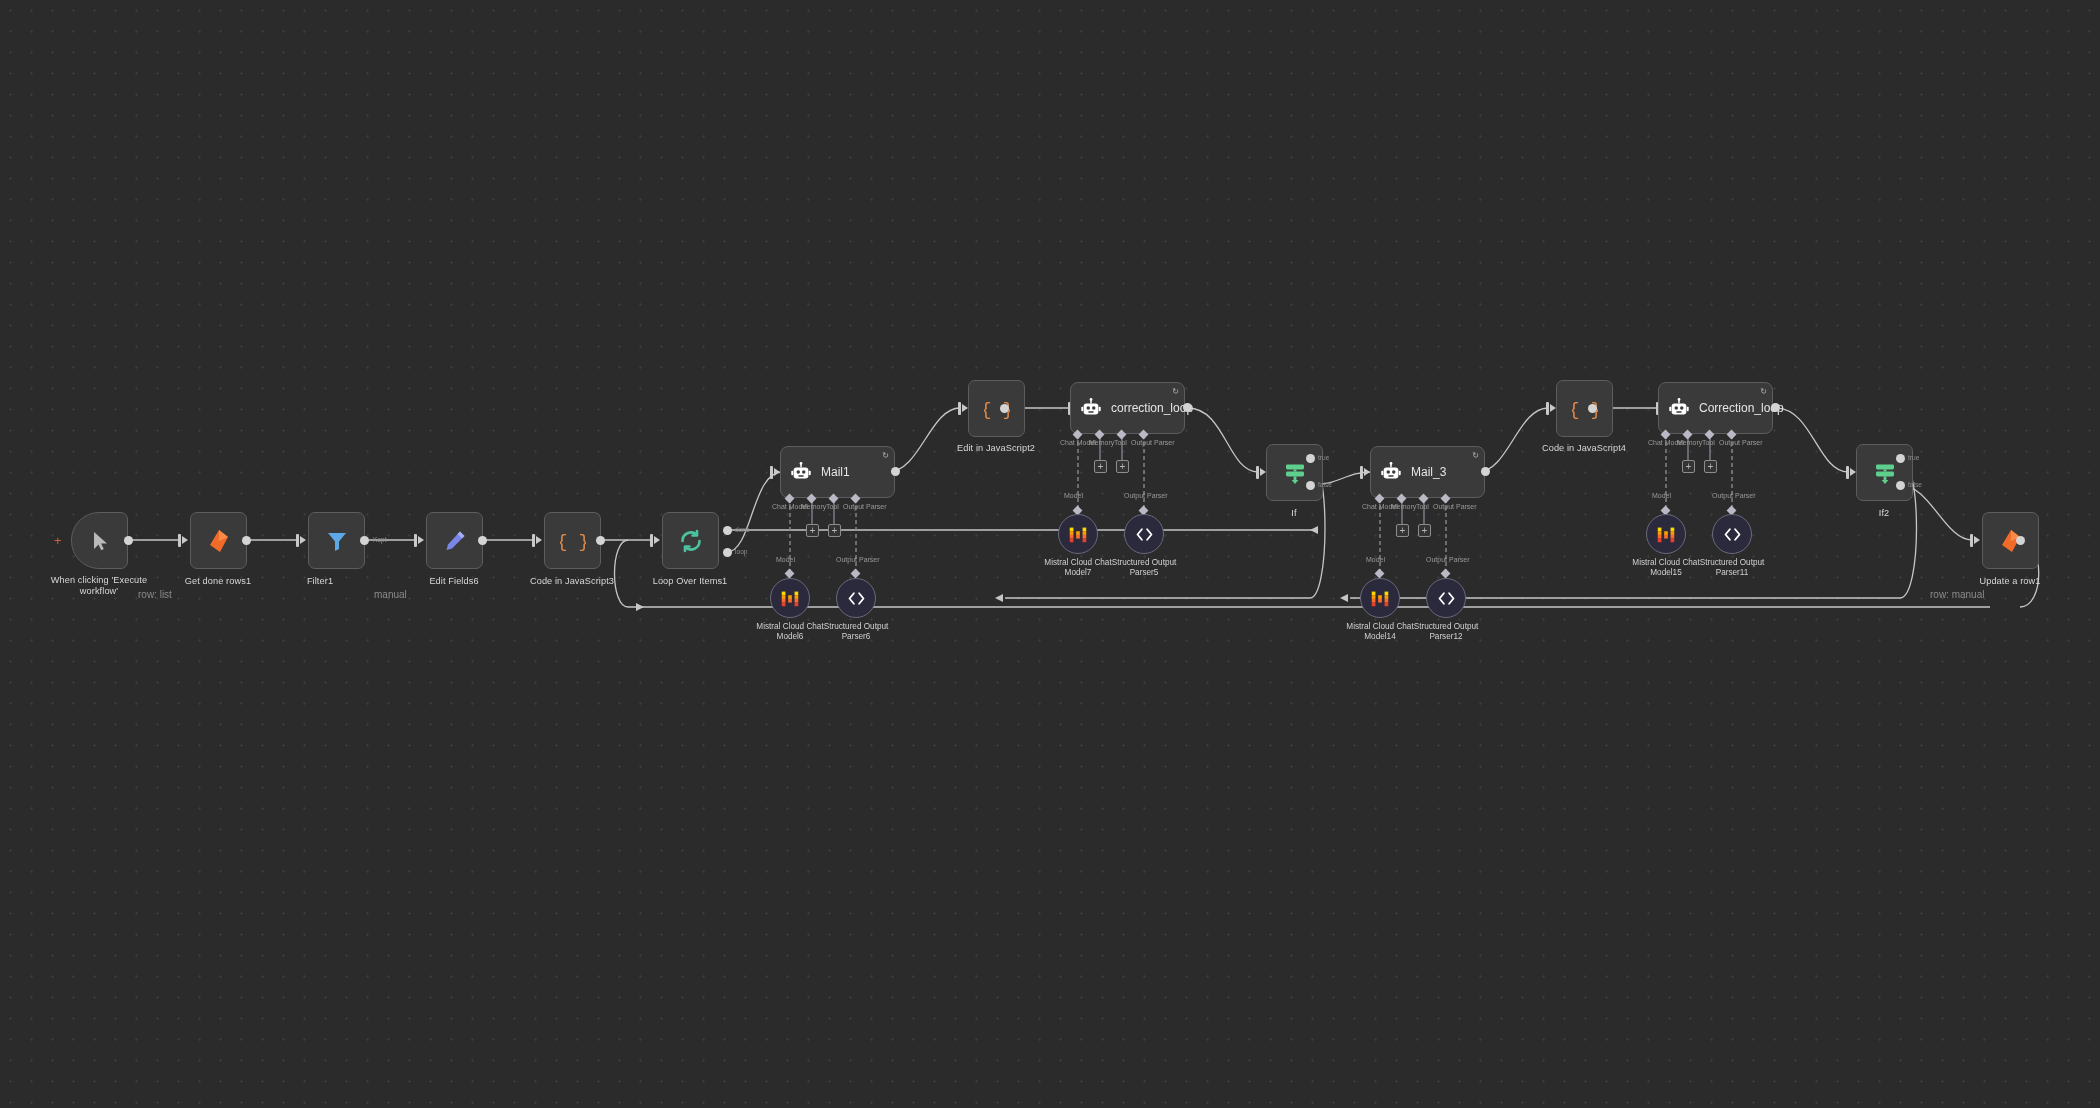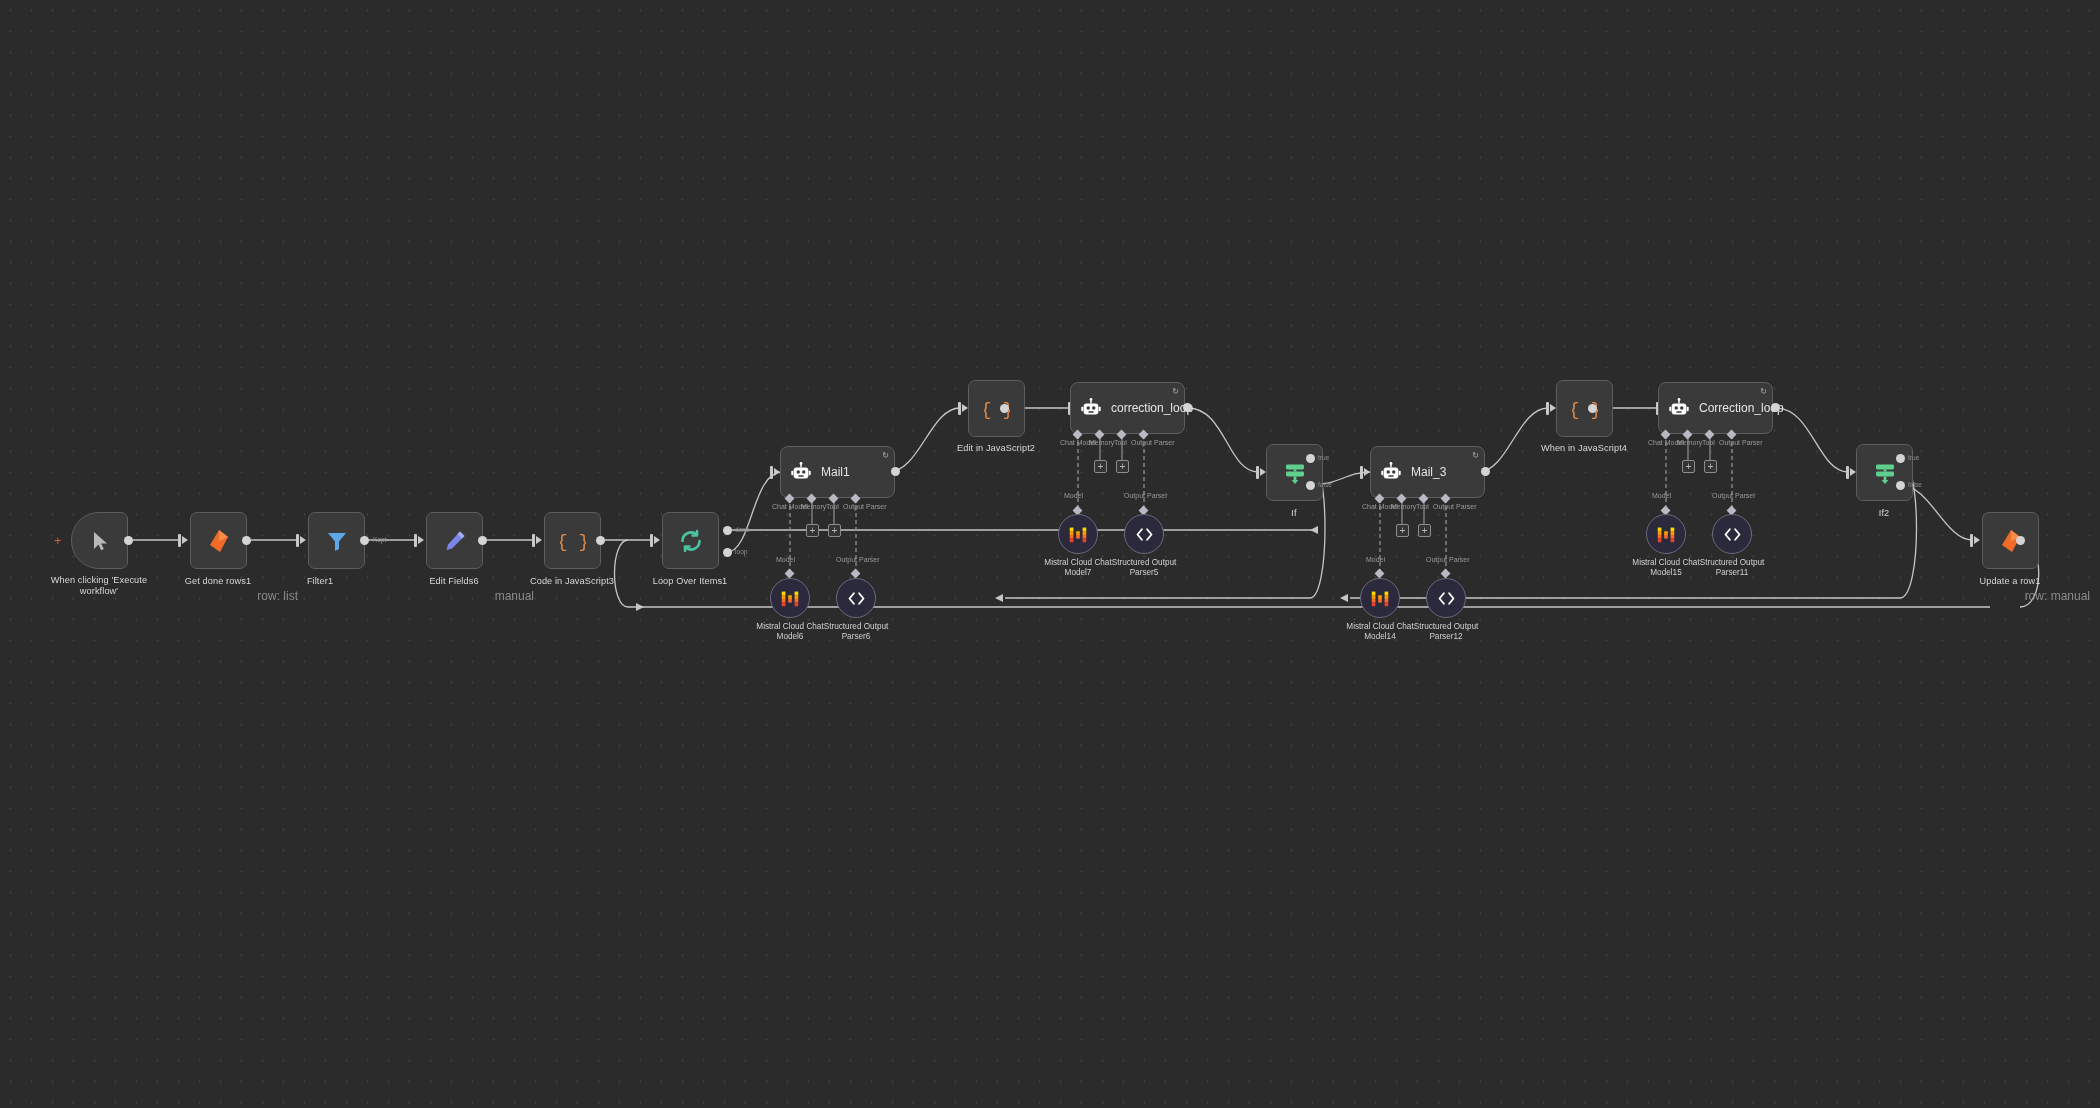--- a/index.html
+++ b/index.html
@@ -42,23 +42,23 @@
     font-size: 9.2px;
     line-height: 11px;
     letter-spacing: .1px;
     white-space: pre-line;
     width: 160px;
     left: 50%;
     transform: translateX(-50%);
   }
   .node-sub {
     position:absolute;
-    text-align:right;
+    text-align:left;
     color:#8b8b8b;
-    font-size:12px;
+    font-size:10px;
     width:160px; left:50%; transform:translateX(-50%);
   }
   .agent-title { color:#e6e6e6; font-size:12px; }
 
   
   .subnode {
     position:absolute;
     width: 40px; height: 40px; border-radius: 50%;
     background: #2a2a3c;
     border: 1px solid #6a6a7d;
@@ -485,21 +485,21 @@
 
   <div class="inbar" style="left:1546px; top:402px;"></div>
   <div class="arrowin" style="left:1550px; top:404px;"></div>
   <div class="node sq" style="left:1556px; top:380px;">
     <span>
       <svg class="ic" width="26" height="26" viewBox="0 0 26 26">
           <text x="13" y="19" text-anchor="middle" font-family="Liberation Mono, monospace" font-size="18" fill="#e08a4a">{ }</text>
         </svg>
     </span>
   </div>
-  <div class="node-label" style="left:1584px; top:443px;">When in JavaScript4</div>
+  <div class="node-label" style="left:1584px; top:443px;">Code in JavaScript4</div>
   <div class="dot" style="left:1588px; top:404px;"></div>
 
   <div class="inbar" style="left:1656px; top:402px;"></div>
   <div class="arrowin" style="left:1660px; top:404px;"></div>
   <div class="node agent" style="left:1658px; top:382px;">
     <span>
       <svg class="ic" width="22" height="22" viewBox="0 0 24 24">
           <rect x="4" y="7" width="16" height="12" rx="3" fill="#ffffff"></rect>
           <circle cx="9" cy="12" r="1.9" fill="#3a3a3a"></circle>
           <circle cx="15" cy="12" r="1.9" fill="#3a3a3a"></circle>

